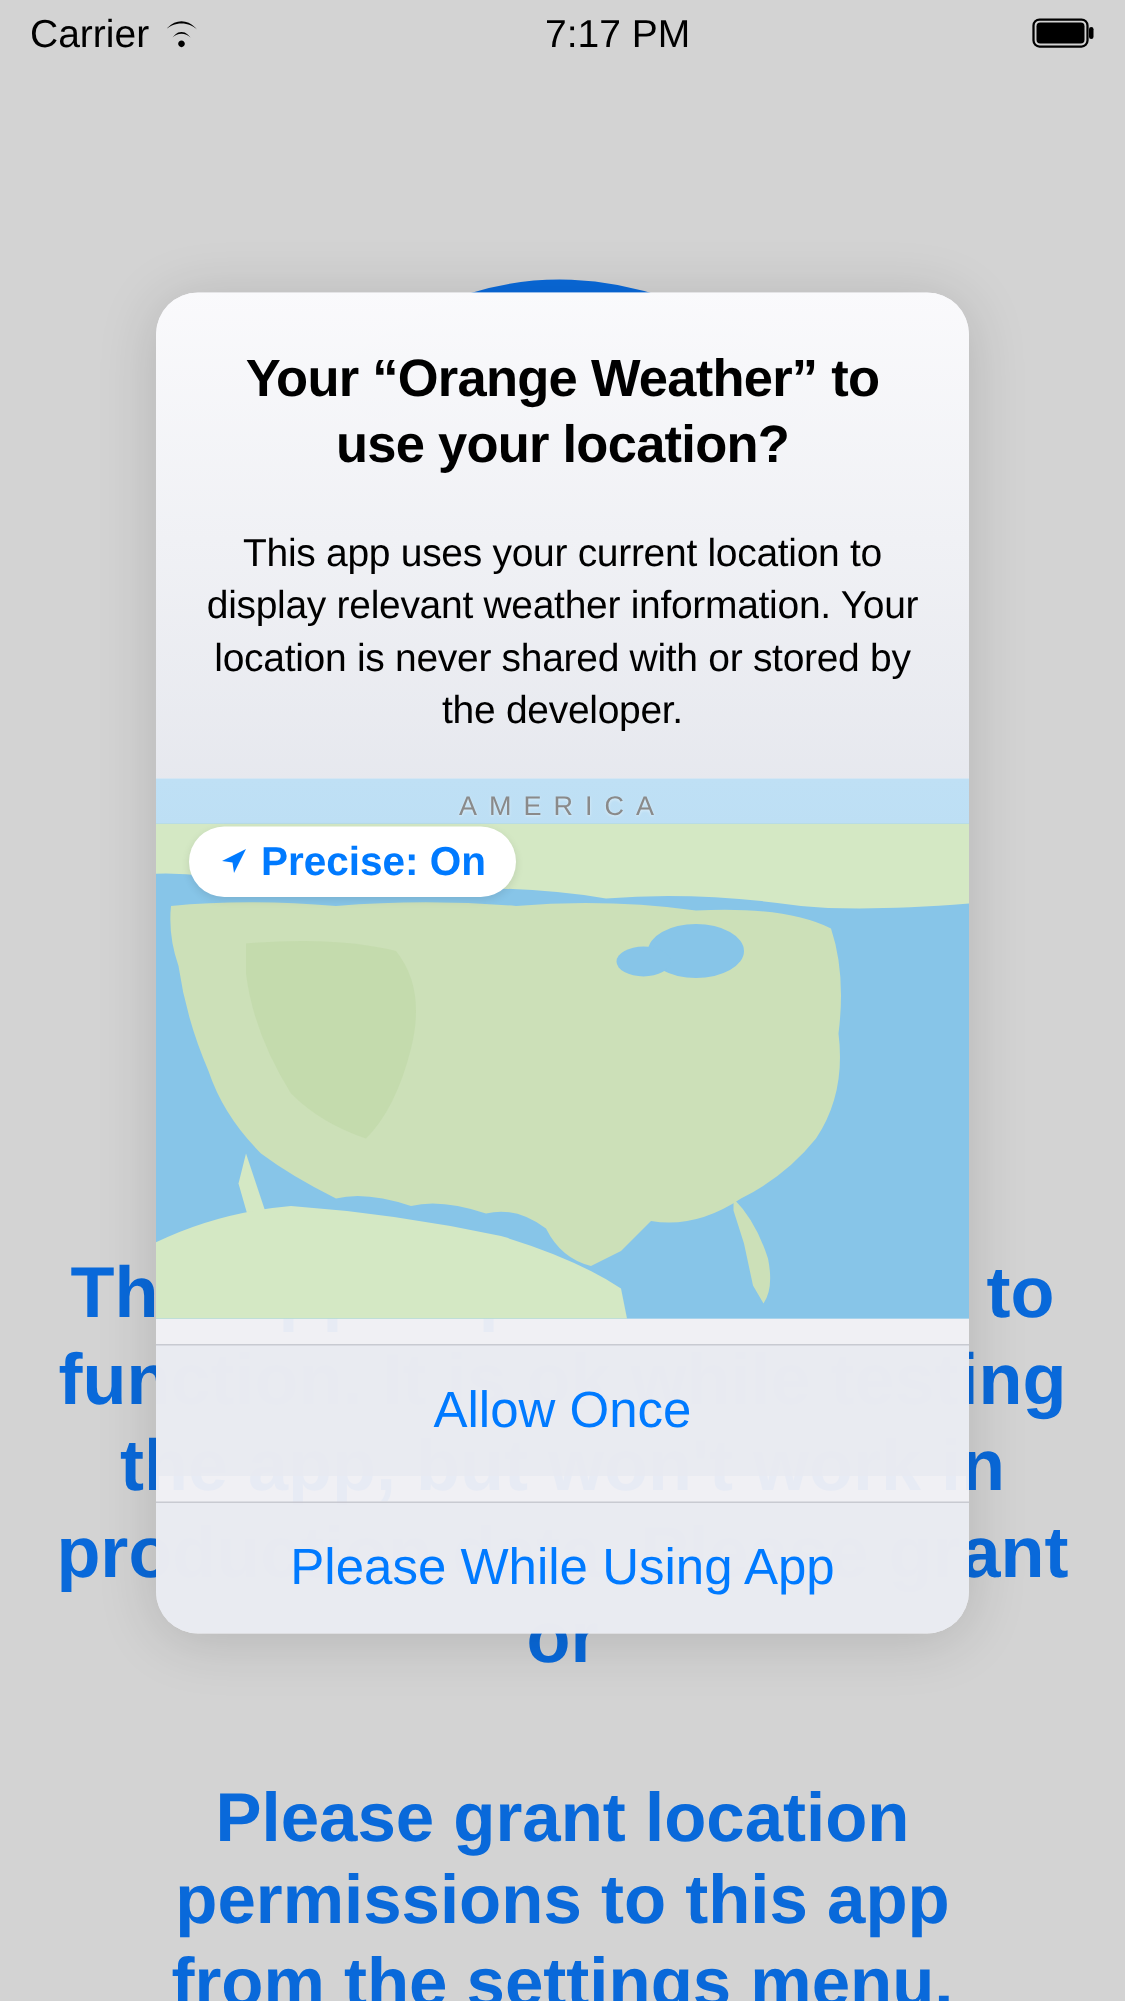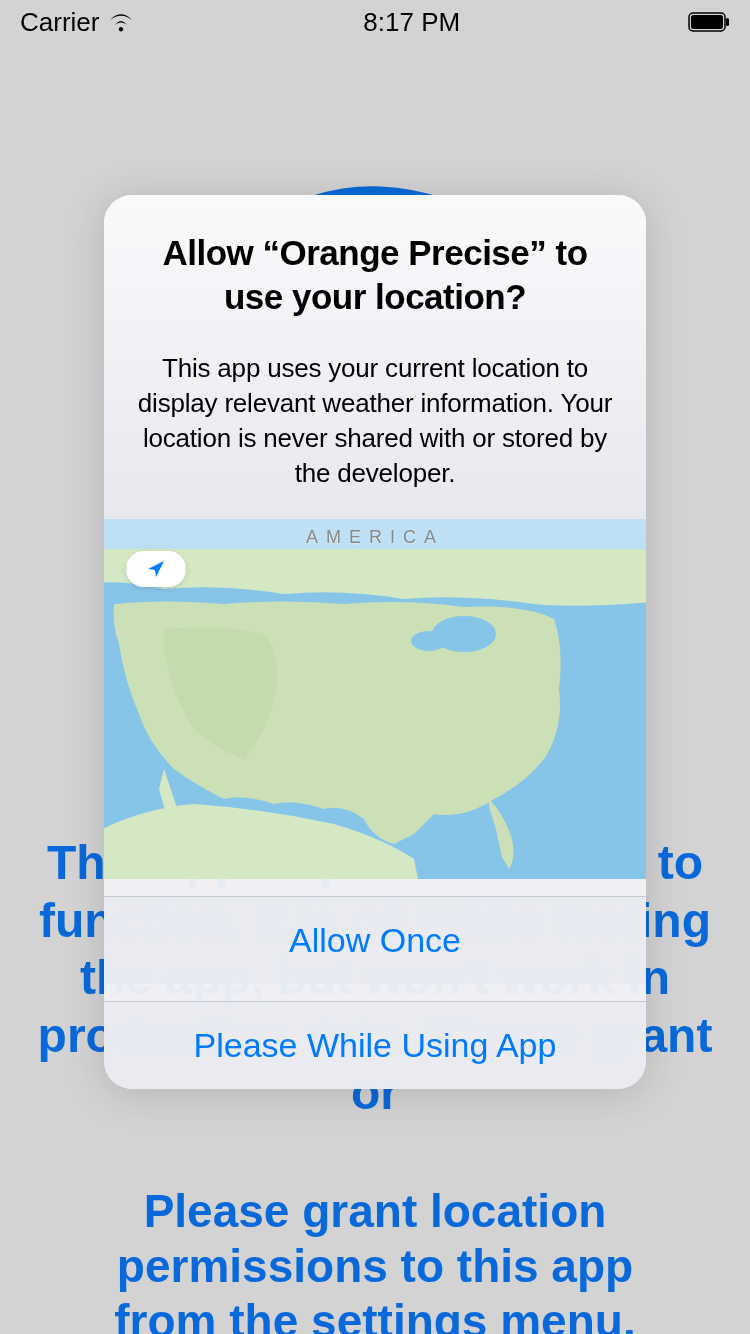--- a/index.html
+++ b/index.html
@@ -178,41 +178,41 @@
 </head>
 <body>
 
 <div class="status-bar">
   <div class="status-left">
     <span>Carrier</span>
     <svg class="wifi-icon" viewBox="0 0 24 18" fill="#000">
       <path d="M12 17.5c1.1 0 2-.9 2-2s-.9-2-2-2-2 .9-2 2 .9 2 2 2zm-5.5-5.8l1.8-1.8c1-1 2.3-1.5 3.7-1.5s2.7.5 3.7 1.5l1.8 1.8c-1.5-1.5-3.5-2.3-5.5-2.3s-4 .8-5.5 2.3zM2 7.5l1.8-1.8C6.3 3.2 9 2 12 2s5.7 1.2 8.2 3.7L22 7.5c-2.8-2.8-6.2-4.2-10-4.2S4.8 4.7 2 7.5z"></path>
     </svg>
   </div>
-  <span>8:17 PM</span>
+  <span>7:17 PM</span>
   <div class="status-right">
     <svg class="battery-icon" viewBox="0 0 42 20">
       <rect x="1" y="1" width="36" height="18" rx="4" fill="none" stroke="#000" stroke-width="1.5"></rect>
       <rect x="3" y="3" width="32" height="14" rx="2.5" fill="#000"></rect>
       <rect x="38" y="6" width="3" height="8" rx="1.5" fill="#000"></rect>
     </svg>
   </div>
 </div>
 
 <div class="background-content">
   <svg class="logo-swirl" viewBox="0 0 500 500">
     <path d="M 130 130 Q 250 40 390 140" stroke="#0969da" stroke-width="50" fill="none" stroke-linecap="round"></path>
   </svg>
   <div class="bg-text-top">This app requires location to function. It is ok while testing the app, but won't work in production data. Please grant or</div>
   <div class="bg-text-bottom">Please grant location permissions to this app from the settings menu.</div>
 </div>
 
 <div class="alert-dialog">
   <div class="alert-header">
-    <div class="alert-title">Allow “Orange Precise” to use your location?</div>
+    <div class="alert-title">Your “Orange Weather” to use your location?</div>
     <div class="alert-message">This app uses your current location to display relevant weather information. Your location is never shared with or stored by the developer.</div>
   </div>
   <div class="map-preview">
     <svg class="us-map" viewBox="0 0 600 360">
 
       <rect x="0" y="0" width="600" height="360" fill="#87c5e8"></rect>
 
       <path d="M 0 0 L 600 0 L 600 50 Q 500 60 450 55 Q 380 45 320 50 Q 260 40 200 45 Q 140 35 80 40 Q 40 30 0 35 Z" fill="#d4e8c4"></path>
 
       <path d="M 30 55 Q 80 50 140 55 Q 200 50 260 55 Q 320 50 380 58 Q 440 55 470 70 Q 480 100 475 140 Q 480 180 460 210 Q 440 235 410 250 Q 380 270 350 265 L 330 285 L 310 295 Q 290 290 280 270 Q 260 255 240 260 Q 210 250 190 255 Q 160 245 140 250 Q 110 235 90 220 Q 65 195 55 165 Q 40 130 35 95 Q 28 75 30 55 Z" fill="#cce0b8"></path>
@@ -227,19 +227,20 @@
 
       <path d="M 405 250 Q 420 265 428 290 Q 432 310 425 320 L 418 308 L 412 280 L 405 258 Z" fill="#cce0b8"></path>
 
       <path d="M 435 335 Q 465 332 490 338 L 485 348 Q 460 345 435 345 Z" fill="#cce0b8"></path>
     </svg>
     <div class="map-label">AMERICA</div>
     <div class="precise-chip">
       <svg class="nav-arrow" viewBox="0 0 20 20" fill="#007aff">
         <path d="M2 10 L18 2 L10 18 L9 11 Z"></path>
       </svg>
+      <span>Precise: On</span>
     </div>
   </div>
   <div class="alert-buttons">
     <button class="alert-button">Allow Once</button>
     <button class="alert-button">Please While Using App</button>
   </div>
 </div>
 
 </body></html>

